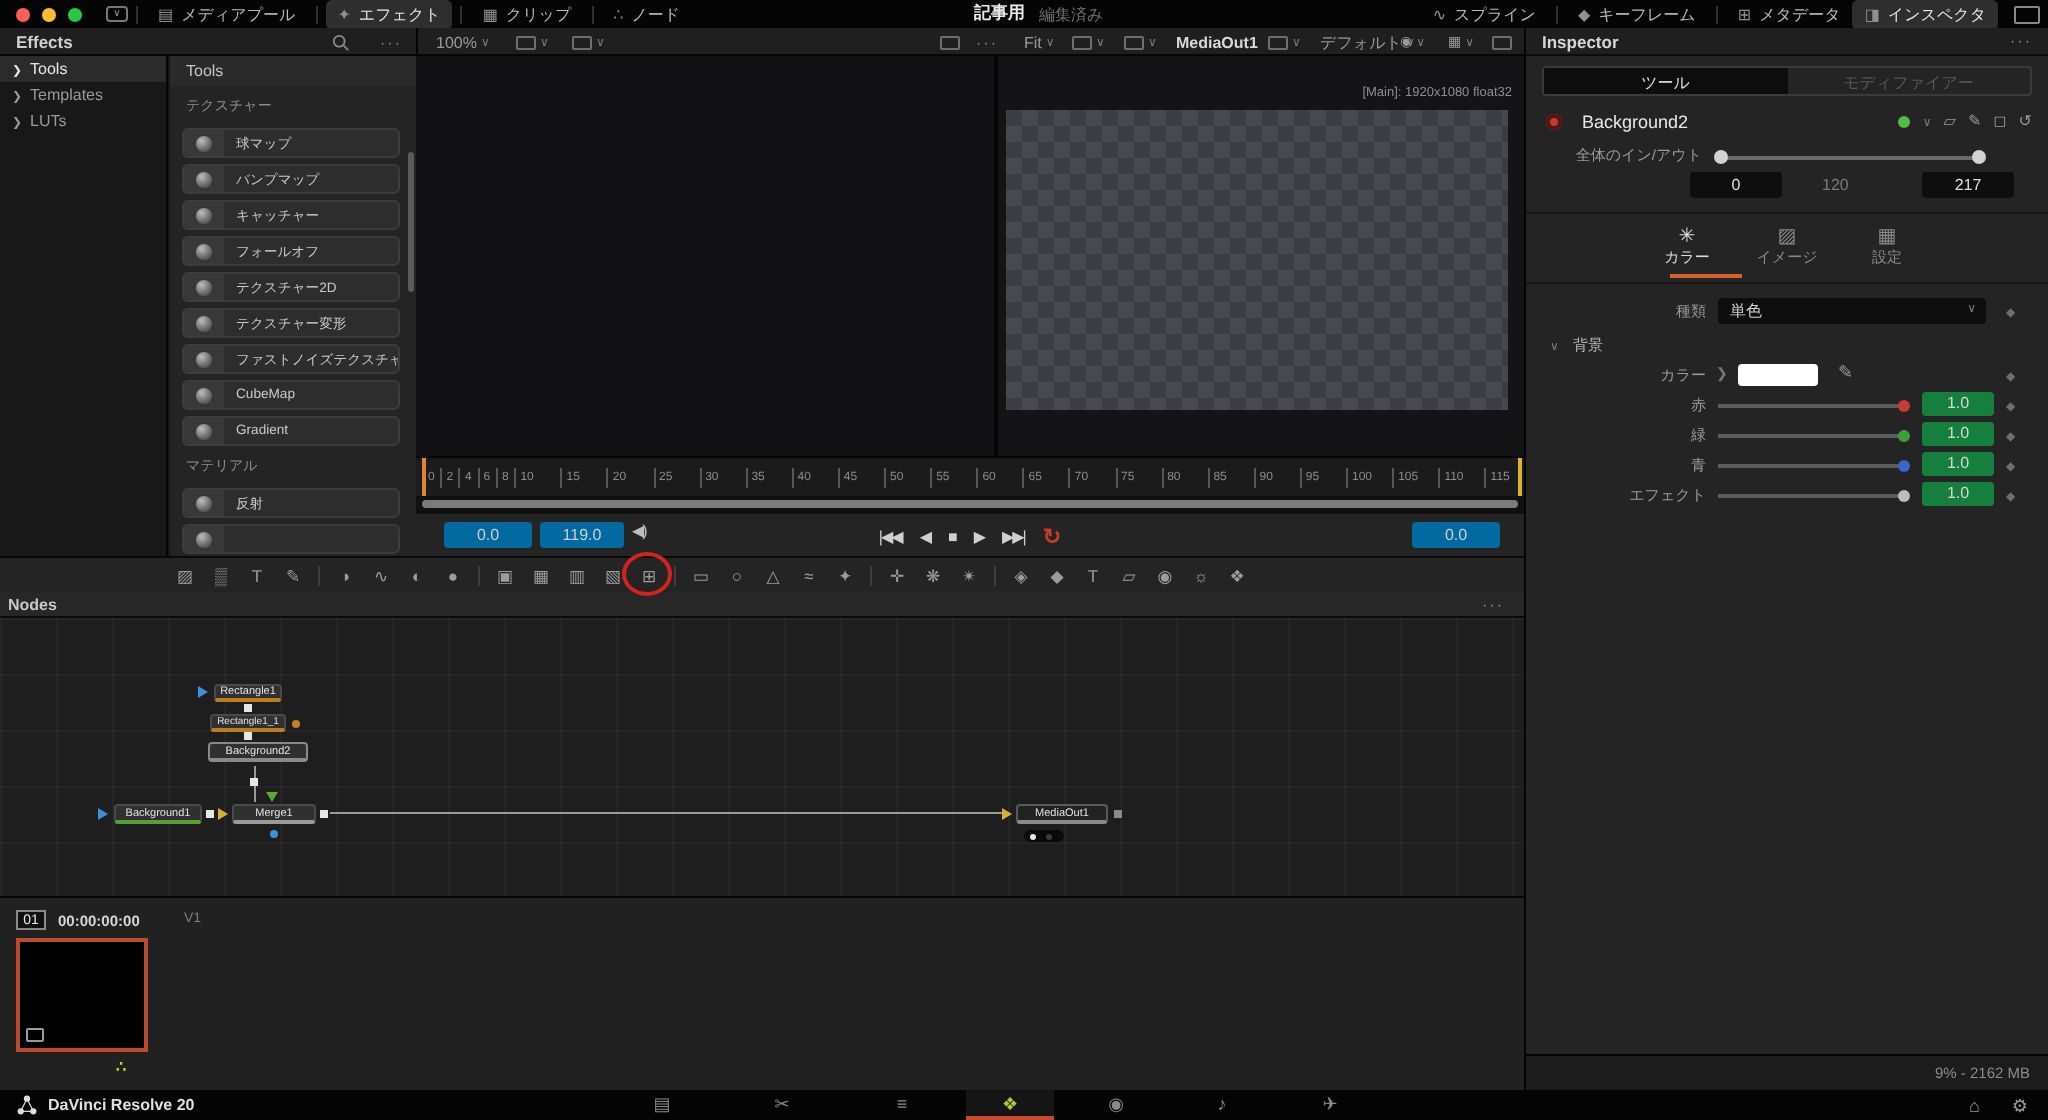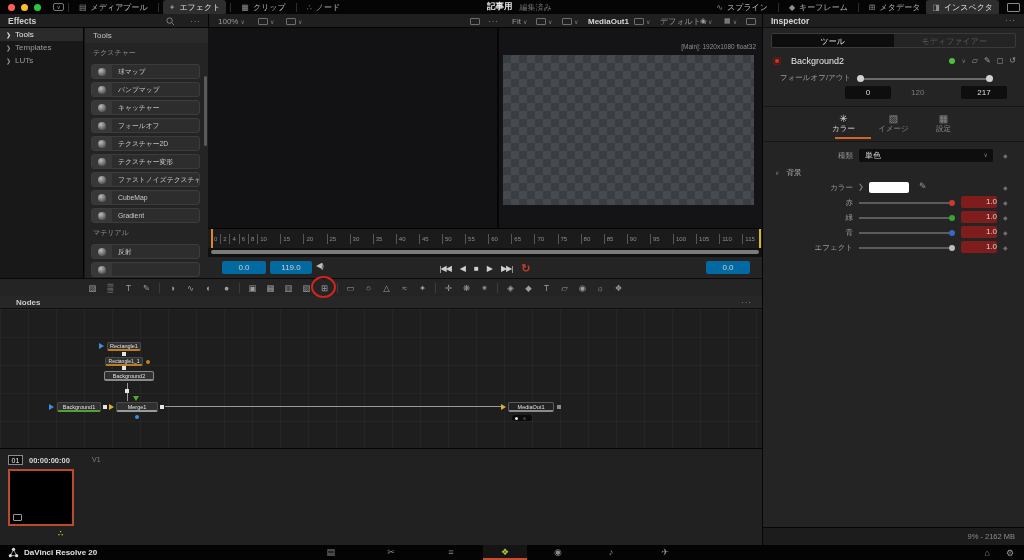--- a/index.html
+++ b/index.html
@@ -59,21 +59,21 @@
   .tt-center .b{letter-spacing:-1px}
   .loop{color:#c73a28;font-size:11px;font-weight:bold}
   .spk{position:absolute;left:108px;top:4px;font-size:8px;color:#bdbdbd;letter-spacing:-1px}
   
   .ftoolbar{position:absolute;left:0;top:278px;width:762px;height:18px;background:#242424;border-top:1px solid #0a0a0a;display:flex;align-items:center;padding-left:86px}
   .tb-ico{width:13px;height:12px;margin-right:5px;color:#9c9c9c;font-size:8.5px;line-height:12px;text-align:center;flex:none}
   .tb-div{width:1px;height:10px;background:#3d3d3d;margin:0 6px 0 1px;flex:none}
   .anno-circle{position:absolute;left:311px;top:276px;width:25px;height:22px;border:2px solid #d2231c;border-radius:50%;z-index:9}
   
   .nodes-head{position:absolute;left:0;top:296px;width:762px;height:13px;background:#272727;border-bottom:1px solid #0c0c0c;font-size:8px;color:#c9c9c9;display:flex;align-items:center}
-  .nodes-head .t{margin-left:16px;font-weight:bold}
+  .nodes-head .t{margin-left:4px;font-weight:bold}
   .nodes-head .more{position:absolute;right:10px}
   .ncanvas{position:absolute;left:0;top:309px;width:762px;height:139px;background:#1e1e1e;background-image:linear-gradient(rgba(255,255,255,.03) 1px,transparent 1px),linear-gradient(90deg,rgba(255,255,255,.03) 1px,transparent 1px);background-size:28px 28px}
   .fnode{position:absolute;height:9px;background:#303030;border:1px solid #4a4a4a;border-bottom-width:2px;border-radius:2px;color:#e2e2e2;font-size:5.5px;text-align:center;line-height:7px;white-space:nowrap;overflow:hidden}
   .fnode.green{border-bottom-color:#55a032}
   .fnode.orange{border-bottom-color:#bd7c20}
   .fnode.gray{border-bottom-color:#9a9a9a}
   .fnode.out{background:#222;border-color:#5a5a5a;border-bottom-color:#8a8a8a}
   .pin{position:absolute;width:4px;height:4px;background:#e6e6e6}
   .pin.graypin{background:#8a8a8a}
   .dot{position:absolute;width:4px;height:4px;border-radius:50%}
@@ -121,21 +121,21 @@
   .pdrop{position:absolute;left:96px;top:1px;width:134px;height:13px;background:#0e0e0e;border-radius:2px;color:#cfcfcf;line-height:13px;padding-left:6px}
   .pdrop .chev{position:absolute;right:5px;top:0;line-height:13px}
   .kf{position:absolute;left:240px;top:4px;color:#6e6e6e;font-size:6px}
   .sect{height:14px;line-height:14px;padding-left:12px;color:#b5b5b5;font-size:7.5px;margin-top:3px}
   .sect .chev{margin-right:5px}
   .swatch{position:absolute;left:106px;top:2px;width:40px;height:11px;background:#fff;border-radius:2px}
   .pipette{position:absolute;left:156px;top:1px;color:#9a9a9a;font-size:9px}
   .expander{position:absolute;left:95px;top:3px;color:#777;font-size:7px}
   .ch-track{position:absolute;left:96px;top:7px;width:92px;height:1.5px;background:#5c5c5c}
   .ch-dot{position:absolute;left:186px;top:4.5px;width:6px;height:6px;border-radius:50%}
-  .ch-val{position:absolute;left:198px;top:1px;width:36px;height:12px;background:#7f1d1d;border-radius:2px;color:#d6d6d6;text-align:right;line-height:12px;font-size:8px}
+  .ch-val{position:absolute;left:198px;top:1px;width:36px;height:12px;background:#15803d;border-radius:2px;color:#d6d6d6;text-align:center;line-height:12px;font-size:8px}
   .insp-status{position:absolute;left:0;bottom:0;width:262px;height:18px;background:#1c1c1c;border-top:1px solid #050505}
   .mem{position:absolute;right:10px;top:4px;font-size:7.5px;color:#8c8c8c}
   
   .bottombar{position:absolute;left:0;top:545px;width:1024px;height:15px;background:#040404}
   .bb-logo{position:absolute;left:8px;top:2px;display:flex;align-items:center;gap:5px;color:#e0e0e0;font-size:8px;font-weight:bold}
   .page{position:absolute;top:0;width:30px;height:15px;text-align:center;color:#8a8a8a;font-size:9px;line-height:15px}
   .page.on{background:#151515;border-bottom:2px solid #c84b2f;color:#b4c63a;width:44px}
   .bb-right{position:absolute;right:10px;top:0;height:15px;display:flex;gap:16px;align-items:center;color:#9a9a9a;font-size:9px}
 </style>
 </head>
@@ -509,21 +509,21 @@
       <span class="nr-icons">
         <span class="gdot"></span>
         <span class="chev">∨</span>
         <span>▱</span>
         <span>✎</span>
         <span>◻</span>
         <span>↺</span>
       </span>
     </div>
     <div class="range-row">
-      <span class="range-lbl">フォールオフ/アウト</span>
+      <span class="range-lbl">全体のイン/アウト</span>
       <div class="range-track">
         <span class="rhandle" style="left:-2px"></span>
         <span class="rhandle" style="right:-2px"></span>
       </div>
     </div>
     <div class="fields-row">
       <span class="ifield" style="left:82px">0</span>
       <span class="midval">120</span>
       <span class="ifield" style="left:198px">217</span>
     </div>

